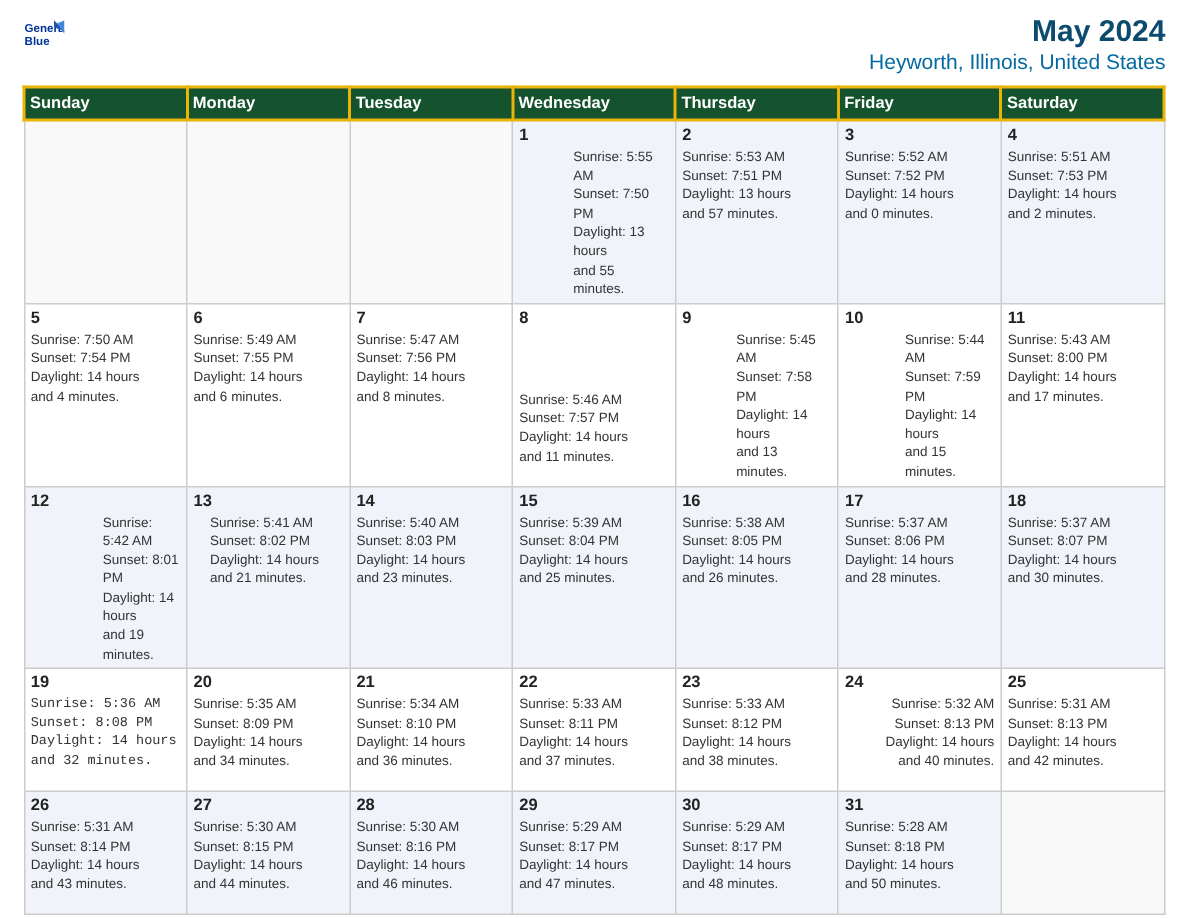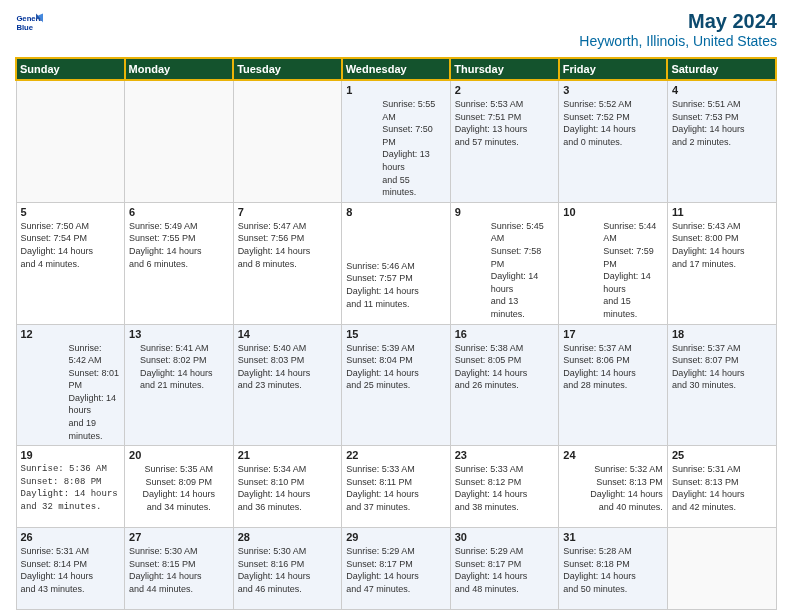--- a/index.html
+++ b/index.html
@@ -257,21 +257,21 @@
         <tr>
           <td>
             <span class="day-num">19</span>
             <div class="day-info" style="white-space: pre-line; font-family: Liberation Mono, monospace;">Sunrise: 5:36 AM
 Sunset: 8:08 PM
 Daylight: 14 hours
 and 32 minutes.</div>
           </td>
           <td>
             <span class="day-num">20</span>
-            <div class="day-info" style="white-space: pre-line; text-align: center;">Sunrise: 5:35 AM
+            <div class="day-info" style="white-space: pre-line;">Sunrise: 5:35 AM
 Sunset: 8:09 PM
 Daylight: 14 hours
 and 34 minutes.</div>
           </td>
           <td>
             <span class="day-num">21</span>
             <div class="day-info" style="white-space: pre-line;">Sunrise: 5:34 AM
 Sunset: 8:10 PM
 Daylight: 14 hours
 and 36 minutes.</div>

